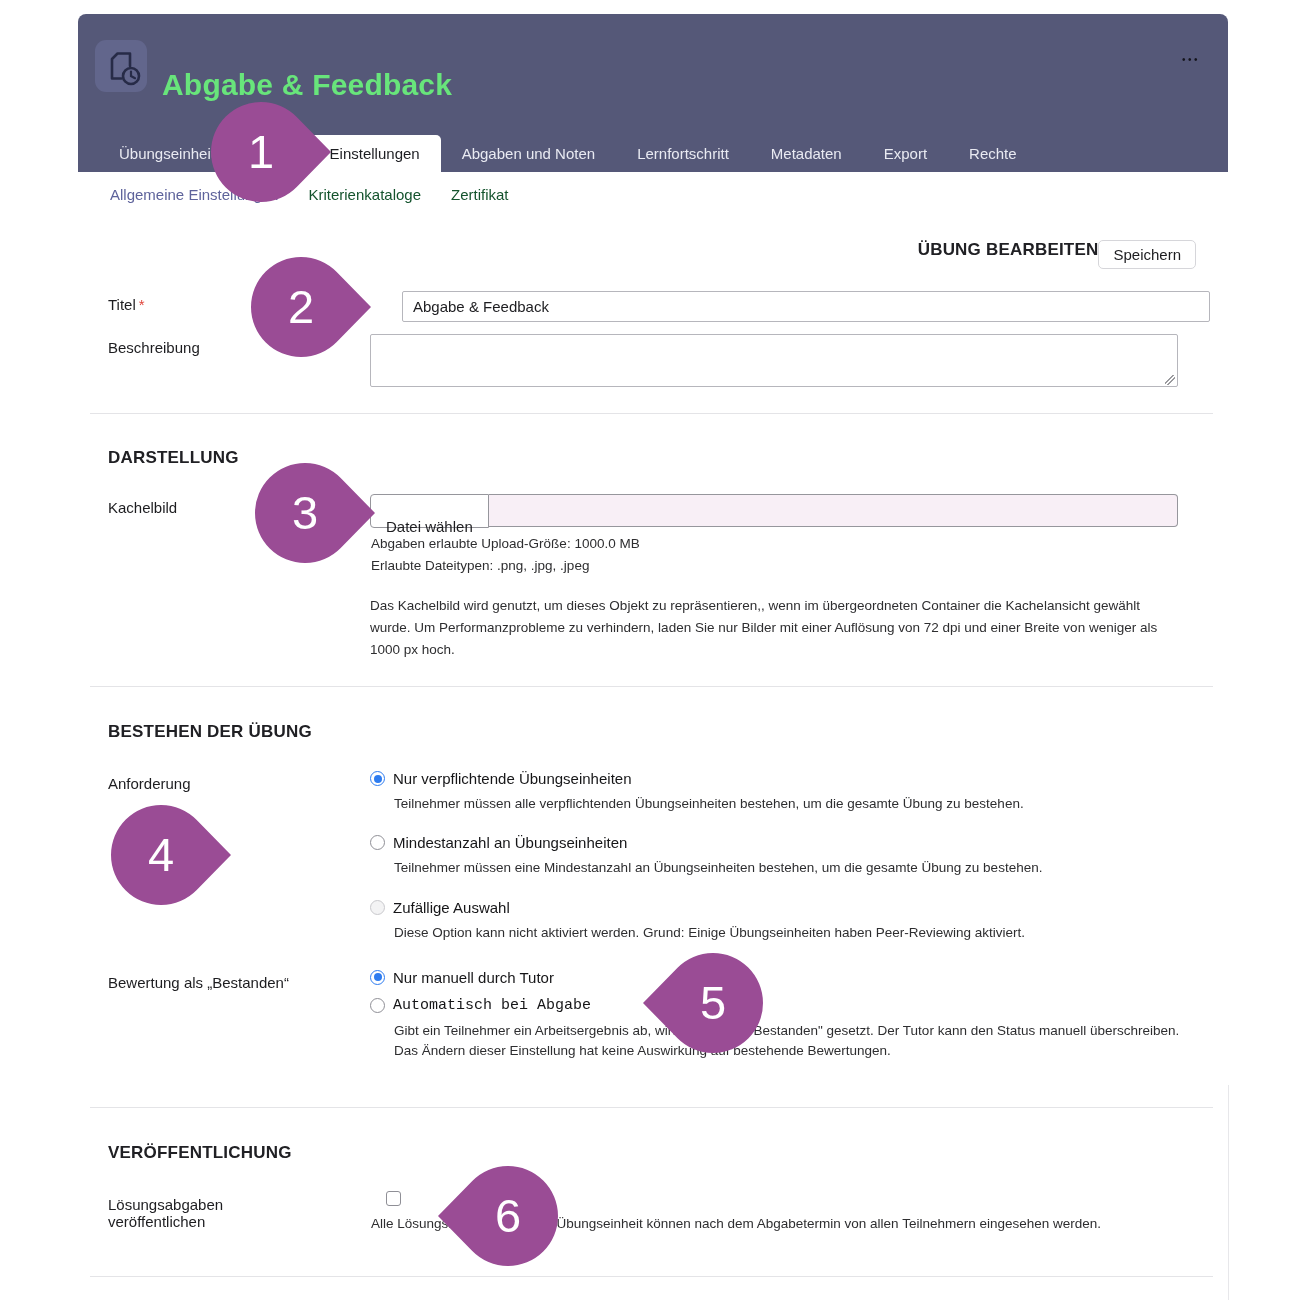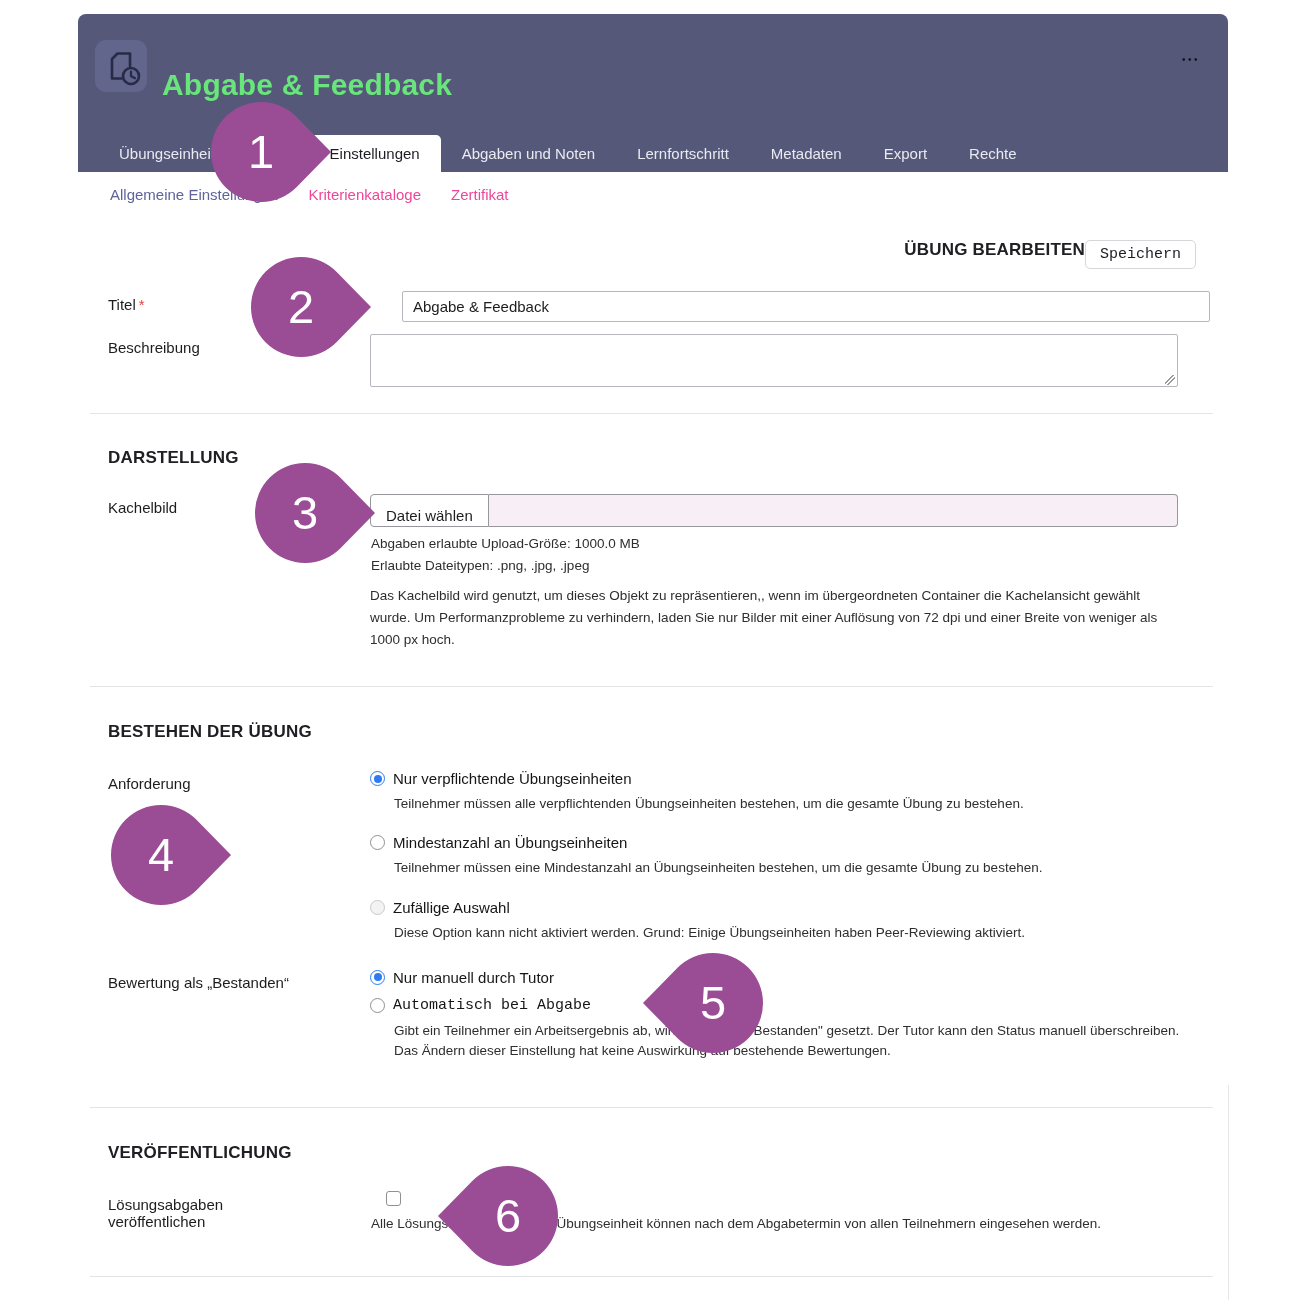--- a/index.html
+++ b/index.html
@@ -18,54 +18,54 @@
 
   .tabs { position:absolute; left:0; bottom:0; width:100%; height:37px;
     display:flex; align-items:stretch; padding-left:20px; }
   .tab { padding:0 21px; line-height:37px; font-size:15px; color:#e9eaf2;
     white-space:nowrap; cursor:pointer; }
   .tab:first-child { margin-right:56px; }
   .tab[data-active="true"] { background:#fff; color:#1d1e22; border-radius:5px 5px 0 0; }
 
   
   .subtabs { position:absolute; left:110px; top:186px; display:flex; gap:30px; }
-  .subtab { font-size:15px; color:#ec4899; cursor:pointer; }
+  .subtab { font-size:15px; color:#14532d; cursor:pointer; }
   .subtab[data-active="true"] { color:#5e639b; }
 
   
   .section { position:absolute; left:90px; width:1106px; }
   .sec-head { font-size:17px; font-weight:700; color:#202024; letter-spacing:.2px;
     padding-left:18px; }
   .head-row { display:flex; justify-content:flex-end; align-items:flex-start; }
   .row { display:flex; align-items:flex-start; }
   .lbl-col { width:280px; padding-left:18px; flex:0 0 280px; font-size:15px; padding-top:5px; }
   .fld-col { flex:1; }
   .req { color:#e0443a; margin-left:3px; }
 
   .btn { background:#fff; border:1px solid #d6d6da; border-radius:5px; padding:5px 14px;
-    font-size:15px; font-family:Liberation Mono, monospace; color:#1d1d20; cursor:pointer; }
+    font-size:15px; font-family:Liberation Sans, sans-serif; color:#1d1d20; cursor:pointer; }
 
   .txt-input { width:808px; height:31px; border:1px solid #b6b6bc; border-radius:2px;
     padding:0 10px; font-size:15px; font-family:inherit; color:#1d1d20; background:#fff; }
   .ta-wrap { position:relative; width:808px; }
   .ta { width:808px; height:53px; border:1px solid #b6b6bc; border-radius:2px;
     padding:5px 10px; font-size:15px; font-family:inherit; resize:none; background:#fff; }
   .resize-corner { position:absolute; right:3px; bottom:6px; width:10px; height:10px;
     background:linear-gradient(135deg, transparent 40%, #9a9a9e 40%, #9a9a9e 48%,
       transparent 48%, transparent 60%, #9a9a9e 60%, #9a9a9e 68%, transparent 68%); }
 
   
   .file-row { display:flex; width:808px; height:33px; }
   .file-btn { border:1px solid #96969c; background:#fff; border-radius:4px 0 0 4px;
-    padding:5px 15px; font-size:15px; line-height:31px; cursor:pointer; white-space:nowrap; }
+    padding:16px 15px; font-size:15px; line-height:31px; cursor:pointer; white-space:nowrap; }
   .file-val { flex:1; background:#f8eff6; border:1px solid #96969c; border-left:none;
     border-radius:0 4px 4px 0; }
 
   .hint { font-size:13.5px; color:#2e2e30; margin-top:9px; padding-left:1px; }
-  .info { font-size:13.5px; color:#2e2e30; line-height:1.62; margin-top:12px; width:805px; }
+  .info { font-size:13.5px; color:#2e2e30; line-height:1.62; margin-top:22px; width:805px; }
 
   
   .opt { display:flex; align-items:center; gap:8px; cursor:pointer; }
   .radio { width:15px; height:15px; border-radius:50%; border:1px solid #8f8f96;
     background:#fff; flex:0 0 15px; position:relative; }
   .opt[data-state="selected"] .radio { border:1.5px solid #2e7cf0; }
   .opt[data-state="selected"] .radio::after { content:""; position:absolute; left:2.5px;
     top:2.5px; width:8px; height:8px; border-radius:50%; background:#2e7cf0; }
   .opt[data-state="disabled"] .radio { border-color:#c9c9cd; background:#f3f3f4; }
   .opt-label { font-size:15px; color:#161618; }

